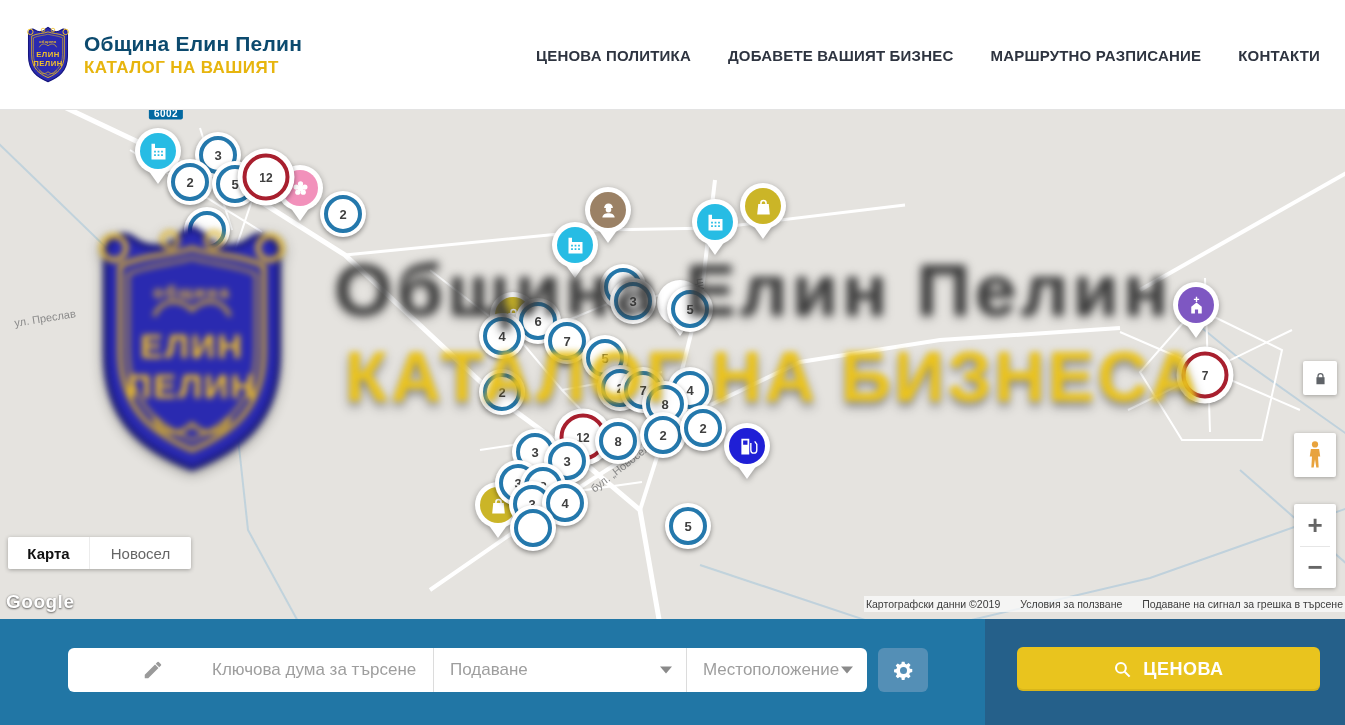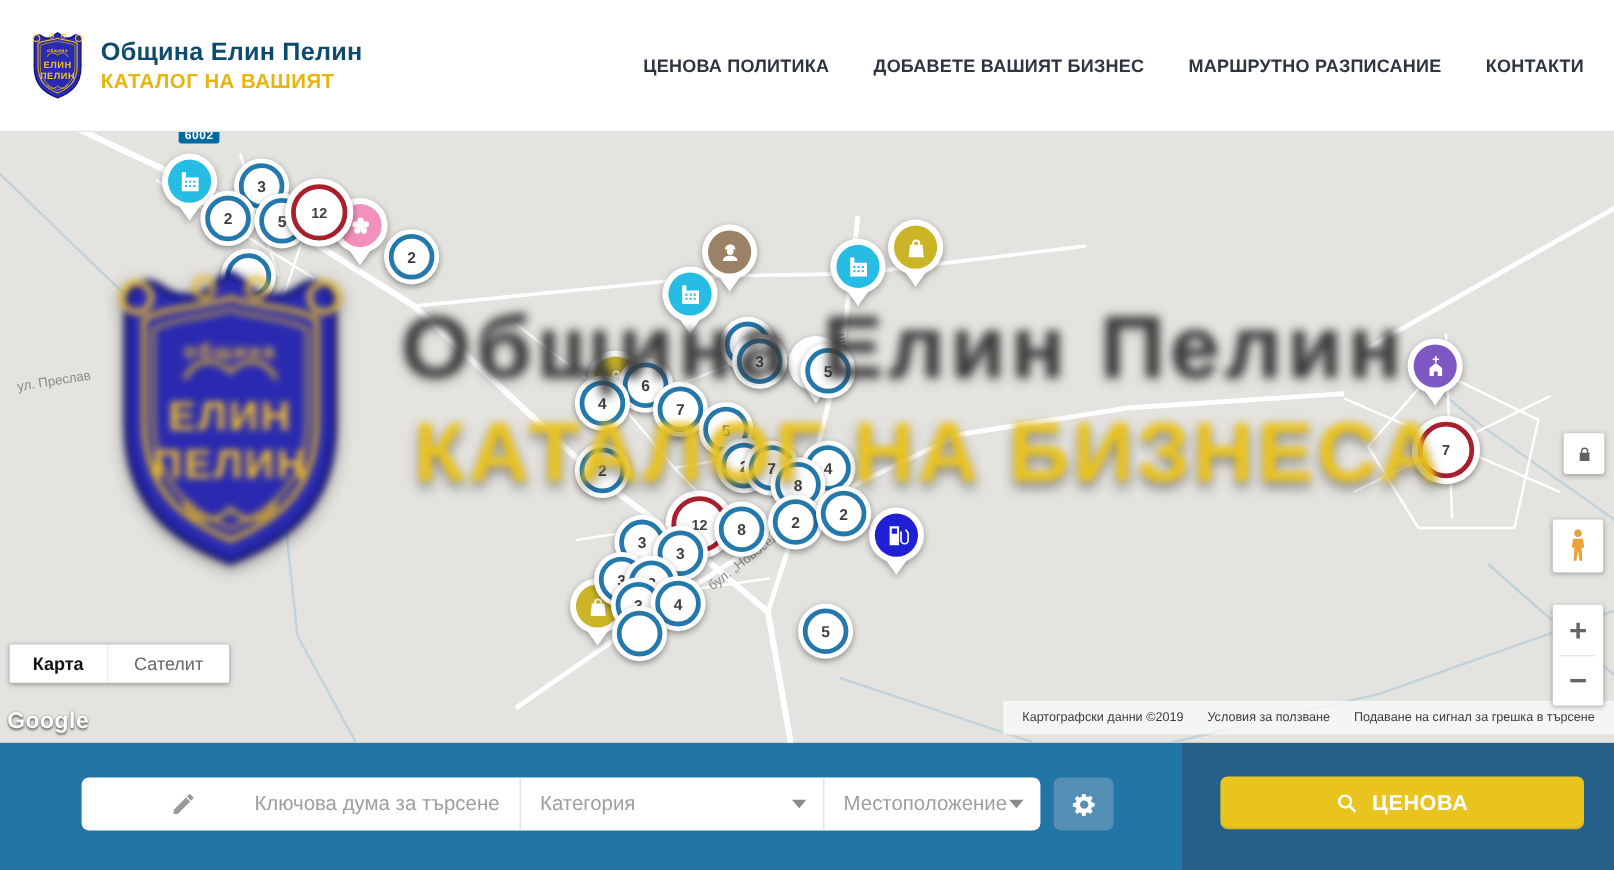--- a/index.html
+++ b/index.html
@@ -59,22 +59,22 @@
   
   .maptype { position:absolute; left:8px; top:427px; display:flex; z-index:5;
              box-shadow:0 1px 4px rgba(0,0,0,.3); border-radius:2px; overflow:hidden; }
   .maptype button { height:32px; background:#fff; border:0; font-family:inherit; font-size:15px; cursor:pointer; }
   .maptype .mt-map { width:82px; font-weight:bold; color:#111; border-right:1px solid #ececec; }
   .maptype .mt-sat { width:101px; color:#666; }
 
   .google-logo { position:absolute; left:6px; bottom:6px; z-index:5; color:#fff; font-size:19px; font-weight:bold;
                  letter-spacing:.5px; text-shadow:0 1px 2px rgba(0,0,0,.5), 0 0 2px rgba(0,0,0,.35); cursor:pointer; }
 
-  .attr-bar { position:absolute; right:0; bottom:7px; z-index:5; height:28px; display:flex; align-items:center;
-              gap:20px; padding:0 16px; background:rgba(250,250,250,.78); font-size:10.5px; color:#3c3c3c; }
+  .attr-bar { position:absolute; right:0; bottom:7px; z-index:5; height:16px; display:flex; align-items:center;
+              gap:20px; padding:0 2px; background:rgba(250,250,250,.78); font-size:10.5px; color:#3c3c3c; }
   .attr-bar a { color:#3c3c3c; text-decoration:none; cursor:pointer; white-space:nowrap; }
   .attr-bar span { white-space:nowrap; }
 
   .ctl { position:absolute; background:#fff; box-shadow:0 1px 4px rgba(0,0,0,.3); border-radius:2px; z-index:5; }
   .ctl-lock { left:1303px; top:251px; width:34px; height:34px; display:flex; align-items:center; justify-content:center; cursor:pointer; }
   .ctl-lock svg { width:15px; height:15px; fill:#5f6368; }
   .ctl-pegman { left:1294px; top:323px; width:42px; height:44px; display:flex; align-items:center; justify-content:center; cursor:pointer; }
   .ctl-pegman svg { width:22px; height:30px; fill:#e8a33d; }
   .ctl-zoom { left:1294px; top:394px; width:42px; height:84px; display:flex; flex-direction:column; }
   .ctl-zoom button { flex:1; border:0; background:transparent; font-size:26px; font-weight:bold; color:#666;
@@ -460,21 +460,21 @@
     <div class="watermark">
       <svg class="wm-shield" viewBox="0 0 106 126">
           <use href="#shield-symbol" xlink:href="#shield-symbol"></use>
         </svg>
       <div class="wm-title">Община Елин Пелин</div>
       <div class="wm-subtitle">КАТАЛОГ НА БИЗНЕСА</div>
     </div>
 
     <div class="maptype">
       <button class="mt-map">Карта</button>
-      <button class="mt-sat">Сателит</button>
+      <button class="mt-sat">Новосел</button>
     </div>
 
     <div class="google-logo">Google</div>
 
     <div class="attr-bar">
       <span>Картографски данни ©2019</span>
       <a>Условия за ползване</a>
       <a>Подаване на сигнал за грешка в търсене</a>
     </div>
 
@@ -501,21 +501,21 @@
   <div class="bottombar">
     <div class="bb-left">
       <div class="search-box">
         <div class="sb-kw">
           <svg viewBox="0 0 24 24">
             <path d="M3 17.2V21h3.8L18 9.8 14.2 6 3 17.2zM20.7 7.1a1 1 0 0 0 0-1.4l-2.4-2.4a1 1 0 0 0-1.4 0L15 5.2 18.8 9l1.9-1.9z"></path>
           </svg>
           <input type="text" placeholder="Ключова дума за търсене" style="">
         </div>
         <div class="sb-select sb-cat">
-          <span class="lbl">Категория</span>
+          <span class="lbl">Подаване</span>
           <span class="caret"></span>
         </div>
         <div class="sb-select sb-loc">
           <span class="lbl">Местоположение</span>
           <span class="caret"></span>
         </div>
       </div>
       <button class="gear-btn">
         <svg viewBox="0 0 24 24">
           <path fill-rule="evenodd" d="M12 8a4 4 0 1 0 0 8 4 4 0 0 0 0-8zm10 5.6v-3.2l-2.7-.5a7 7 0 0 0-.8-1.8l1.6-2.3-2.3-2.3-2.3 1.6a7 7 0 0 0-1.8-.8L13.2 2h-3.2l-.5 2.7a7 7 0 0 0-1.8.8L5.4 3.9 3.1 6.2l1.6 2.3a7 7 0 0 0-.8 1.8l-2.7.5v3.2l2.7.5a7 7 0 0 0 .8 1.8l-1.6 2.3 2.3 2.3 2.3-1.6a7 7 0 0 0 1.8.8l.5 2.7h3.2l.5-2.7a7 7 0 0 0 1.8-.8l2.3 1.6 2.3-2.3-1.6-2.3a7 7 0 0 0 .8-1.8z"></path>

